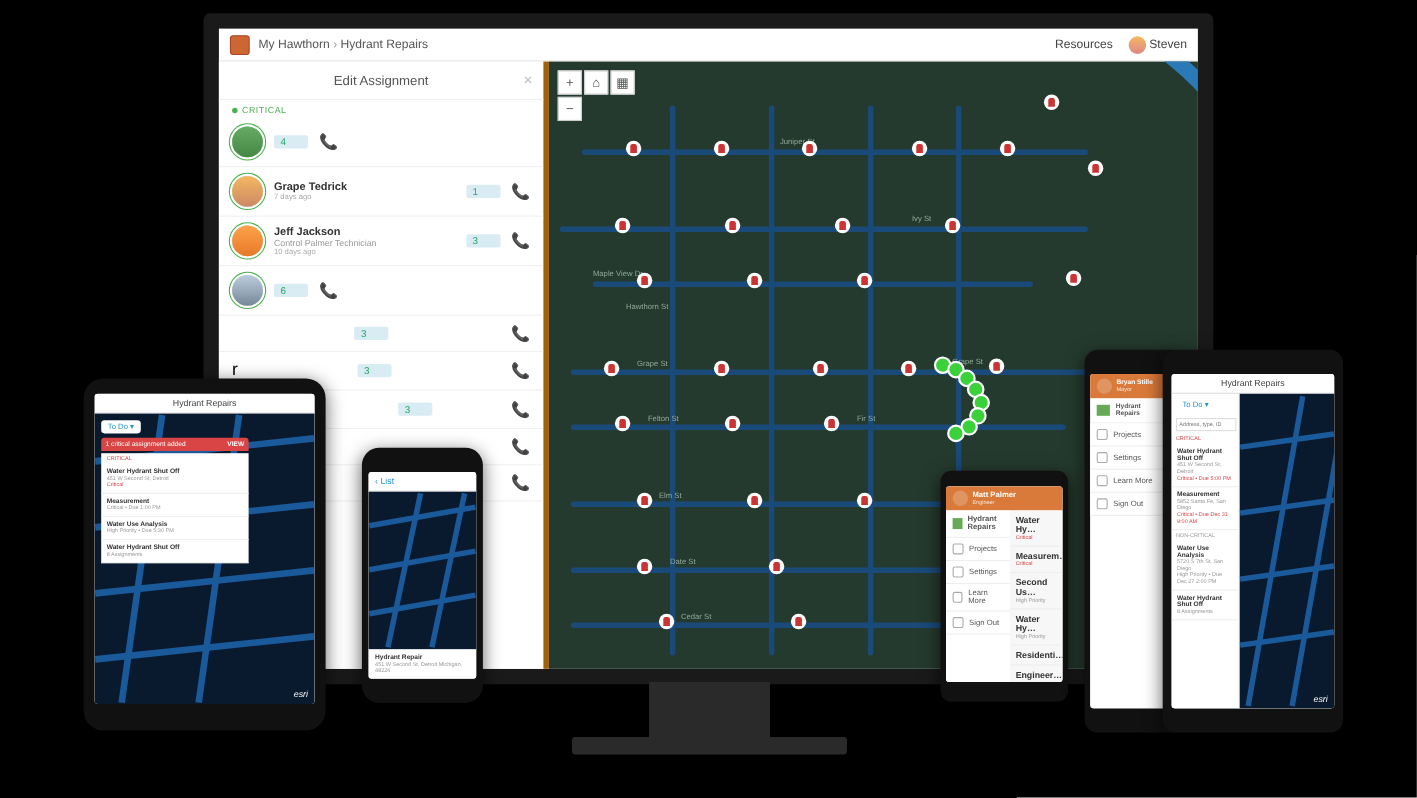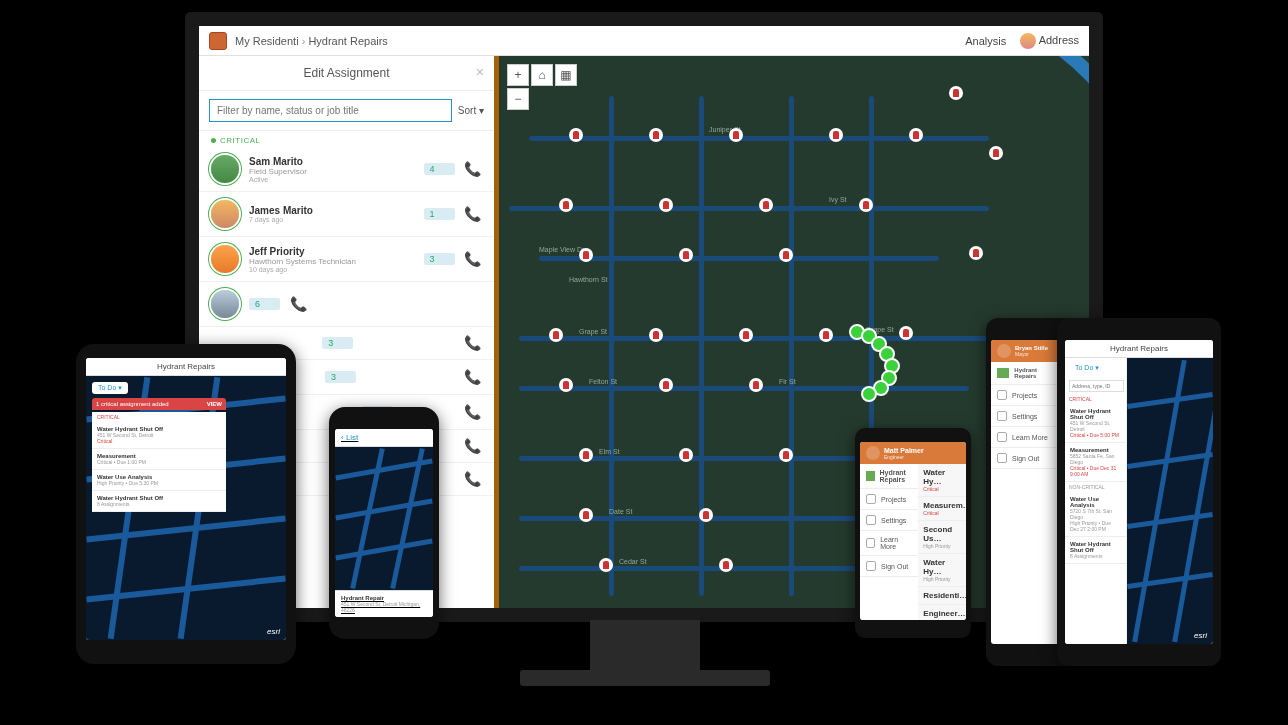--- a/index.html
+++ b/index.html
@@ -171,21 +171,21 @@
   box-shadow:0 4px 16px rgba(0,0,0,.6);
 }
 .device-screen {
   width:100%; height:100%; background:#fff;
   border-radius:3px; overflow:hidden;
   display:flex; flex-direction:column;
   font-size:8px;
 }
 .tablet-l { left:76px; top:344px; width:220px; height:320px; }
 .tablet-r { left:1057px; top:318px; width:164px; height:348px; padding:22px 8px; border-radius:12px; }
-.phone-i { left:329px; top:407px; width:110px; height:232px; padding:22px 6px; border-radius:16px;text-decoration:underline; }
+.phone-i { left:329px; top:407px; width:110px; height:232px; padding:22px 6px; border-radius:16px; }
 .phone-a { left:855px; top:428px; width:116px; height:210px; padding:14px 5px 18px; border-radius:10px; }
 .tablet-menu { left:986px; top:318px; width:80px; height:348px; padding:22px 5px; border-radius:12px 0 0 12px; }
 
 
 .mob-header {
   background:#fff; border-bottom:1px solid #ddd;
   padding:4px 6px; text-align:center; font-size:8px;
   color:#444; position:relative;
 }
 .mob-map {
@@ -235,68 +235,59 @@
 }
 </style>
 </head>
 <body>
 
 <div class="monitor">
   <div class="monitor-screen">
     <div class="topbar">
       <div class="logo-icon"></div>
       <div class="breadcrumb">
-        <span>My Residenti</span>
+        <span>My Hawthorn</span>
         <span>Hydrant Repairs</span>
       </div>
       <div class="top-right">
-        <span>Analysis</span>
+        <span>Resources</span>
         <span>
           <span class="avatar-sm"></span>
-          <span>Address</span>
+          <span>Steven</span>
         </span>
       </div>
     </div>
     <div class="main-split">
       <div class="left-panel">
         <div class="panel-header">
           <span>Edit Assignment</span>
           <span class="panel-close">×</span>
         </div>
-        <div class="filter-row">
-          <input class="filter-input" placeholder="Filter by name, status or job title" style="">
-          <span class="sort-link">Sort ▾</span>
-        </div>
         <div class="section-label">CRITICAL</div>
         <div class="worker-list">
 
           <div class="worker">
             <div class="worker-avatar" style="background:linear-gradient(#6a6,#484)"></div>
-            <div class="worker-info">
-              <div class="worker-name">Sam Marito</div>
-              <div class="worker-role">Field Supervisor</div>
-              <div class="worker-status">Active</div>
-            </div>
             <div class="count-box">4</div>
             <div class="call-icon">📞</div>
           </div>
           <div class="worker">
             <div class="worker-avatar" style="background:linear-gradient(#f4b860,#c86)"></div>
             <div class="worker-info">
-              <div class="worker-name">James Marito</div>
+              <div class="worker-name">Grape Tedrick</div>
               <div class="worker-status">7 days ago</div>
             </div>
             <div class="count-box">1</div>
             <div class="call-icon">📞</div>
           </div>
           <div class="worker">
             <div class="worker-avatar" style="background:linear-gradient(#ffa24a,#e67a2a)"></div>
             <div class="worker-info">
-              <div class="worker-name">Jeff Priority</div>
-              <div class="worker-role">Hawthorn Systems Technician</div>
+              <div class="worker-name">Jeff Jackson</div>
+              <div class="worker-role">Control Palmer Technician</div>
               <div class="worker-status">10 days ago</div>
             </div>
             <div class="count-box">3</div>
             <div class="call-icon">📞</div>
           </div>
           <div class="worker">
             <div class="worker-avatar" style="background:linear-gradient(#bcd,#789)"></div>
             <div class="count-box">6</div>
             <div class="call-icon">📞</div>
           </div>

